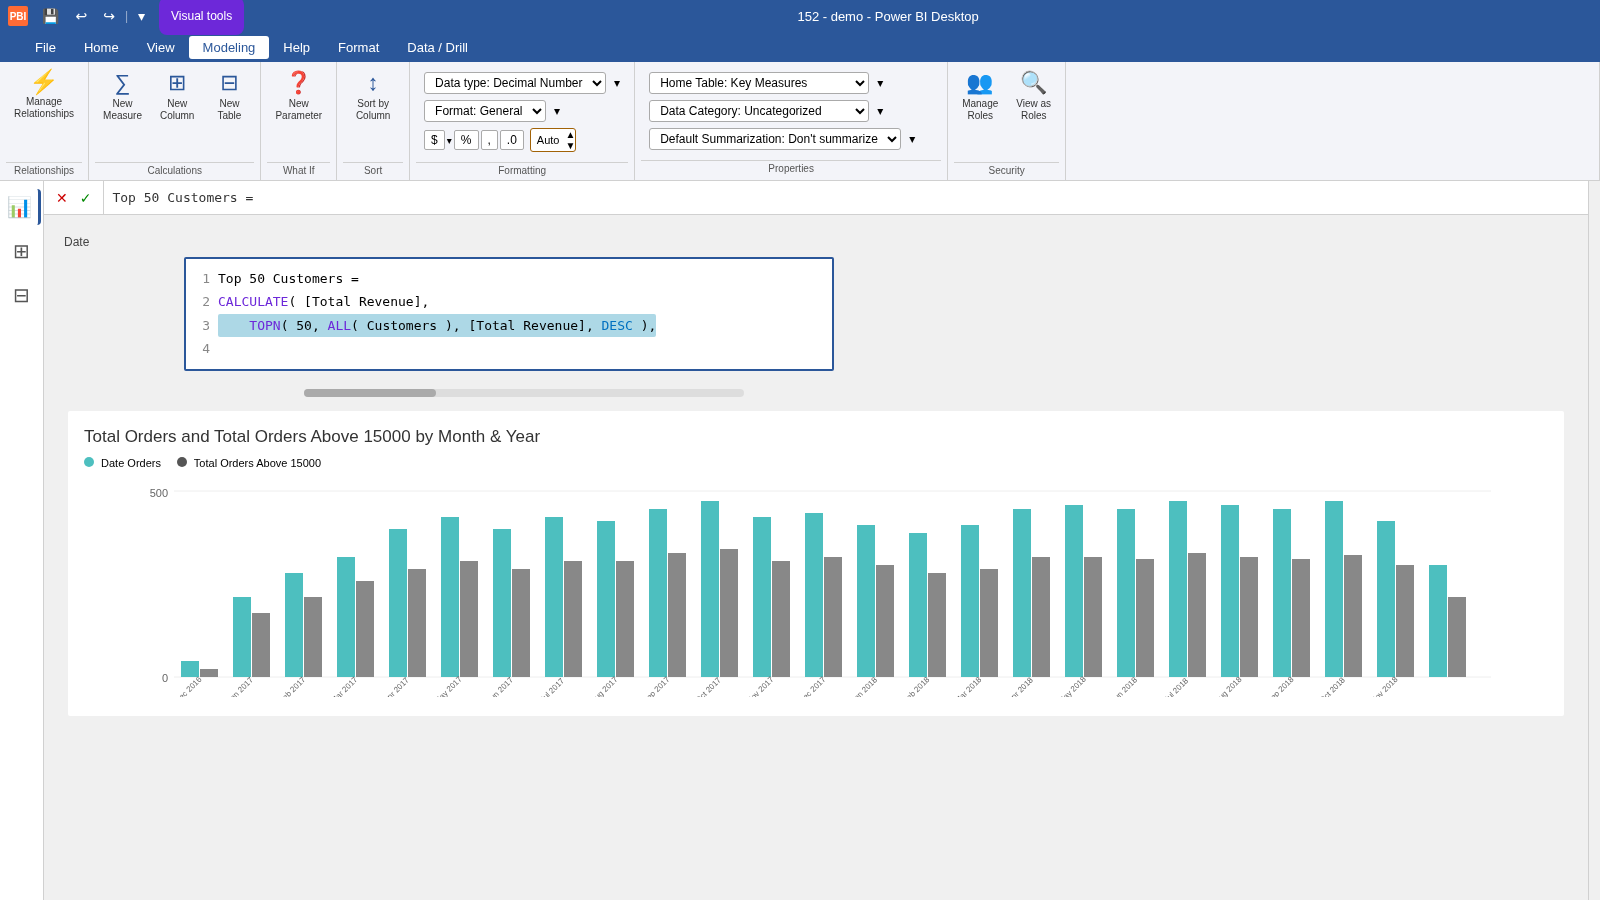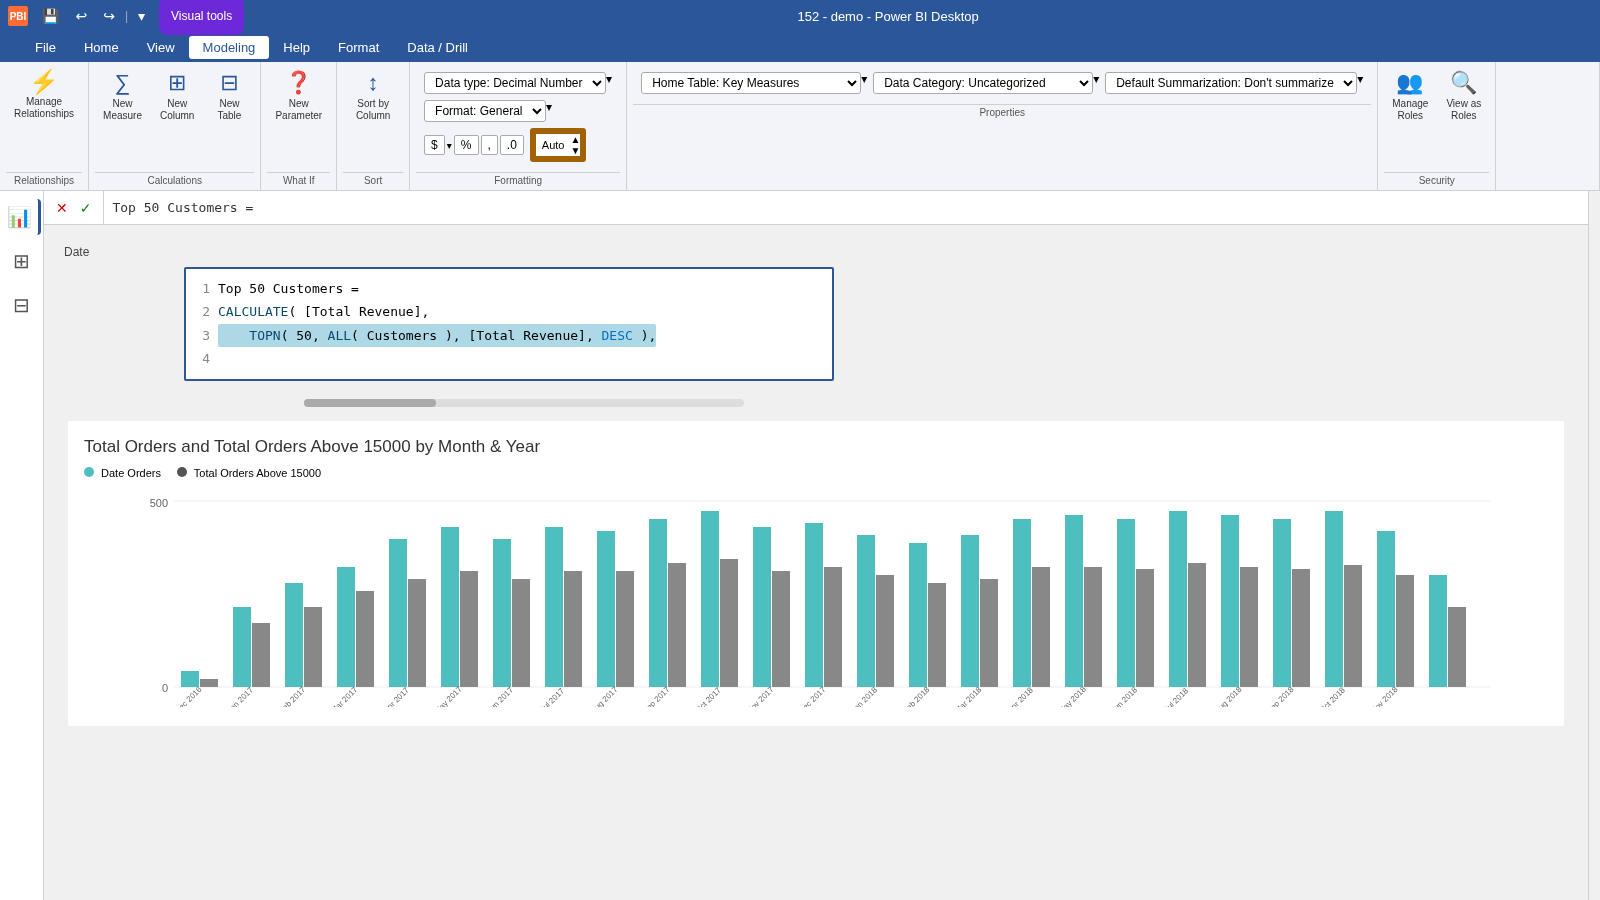--- a/index.html
+++ b/index.html
@@ -42,32 +42,32 @@
       background: none; border: none; font-size: 11px; color: #333; text-align: center;
     }
     .ribbon-btn .icon { font-size: 24px; color: #2b579a; line-height: 1; }
     .ribbon-btn .icon-sm { font-size: 18px; color: #2b579a; }
     .ribbon-btn-label { font-size: 10px; color: #333; line-height: 1.2; text-align: center; }
 
     
     .ribbon-props {
       display: flex; flex-direction: column; gap: 6px; padding: 6px 8px; flex: 1;
     }
-    .prop-row { display: flex; align-items: flex-start; gap: 0; }
+    .prop-row { display: flex; align-items: center; gap: 8px; }
     .prop-select {
       border: 1px solid #aaa; border-radius: 3px; padding: 2px 6px; font-size: 12px;
       background: white; min-width: 160px; cursor: pointer;
     }
     .format-btns { display: flex; align-items: center; gap: 2px; }
     .fmt-btn {
       border: 1px solid #aaa; background: white; padding: 2px 6px; cursor: pointer;
       font-size: 12px; border-radius: 2px;
     }
 
-    .ribbon-props2 { display: flex; gap: 6px; padding: 6px 8px; min-width: 300px; }
+    .ribbon-props2 { display: flex; flex-direction: column; gap: 6px; padding: 6px 8px; min-width: 300px; }
 
     
     .app-body { display: flex; height: calc(900px - 92px - 62px); }
     .sidebar-left {
       width: 44px; background: white; border-right: 1px solid #d0d0d0;
       display: flex; flex-direction: column; align-items: center; padding: 8px 0; gap: 8px;
     }
     .sidebar-icon { font-size: 20px; color: #555; cursor: pointer; padding: 6px; border-radius: 4px; }
     .sidebar-icon.active { color: #2b579a; border-right: 3px solid #2b579a; }
 
@@ -92,21 +92,21 @@
     .dax-editor {
       background: white; border: 2px solid #2b579a; border-radius: 2px;
       padding: 8px; margin-bottom: 16px; margin-left: 120px;
       font-family: 'Consolas', monospace; font-size: 13px;
       position: relative; width: 650px;
     }
     .dax-line { display: flex; gap: 8px; line-height: 1.8; }
     .line-num { color: #888; min-width: 16px; text-align: right; user-select: none; }
     .dax-code { }
     .dax-kw { color: #0070c0; }
-    .dax-fn { color: #0c4a6e; }
+    .dax-fn { color: #6d28d9; }
     .dax-sel { background: #add8e6; border-radius: 2px; }
 
     
     .h-scroll { height: 12px; background: #f0f0f0; display: flex; align-items: center; padding: 0 120px; margin-bottom: 12px; }
     .h-scroll-track { flex: 1; height: 8px; background: #ddd; border-radius: 4px; position: relative; }
     .h-scroll-thumb { position: absolute; left: 0; width: 30%; height: 100%; background: #aaa; border-radius: 4px; }
 
     
     .chart-container { background: white; padding: 16px; margin: 0 4px; border-radius: 2px; }
     .chart-title { font-size: 17px; color: #333; margin-bottom: 10px; }
@@ -207,21 +207,21 @@
         </select>
         <span style="font-size:12px;cursor:pointer">▾</span>
       </div>
       <div class="prop-row">
         <div class="format-btns">
           <button class="fmt-btn">$</button>
           <span style="cursor:pointer;font-size:10px">▾</span>
           <button class="fmt-btn">%</button>
           <button class="fmt-btn">,</button>
           <button class="fmt-btn">.0</button>
-          <div style="display:flex;align-items:center;border:6px solid #a16207;border-radius:3px;background:white;margin-left:4px">
+          <div style="display:flex;align-items:center;border:1px solid #a16207;border-radius:3px;background:white;margin-left:4px">
             <span style="padding:2px 6px;font-size:11px">Auto</span>
             <button style="background:none;border:none;cursor:pointer;font-size:10px;display:flex;flex-direction:column;">▲<br>▼</button>
           </div>
         </div>
       </div>
     </div>
     <div class="ribbon-group-label">Formatting</div>
   </div>
 
   <div class="ribbon-group" style="min-width:280px">

